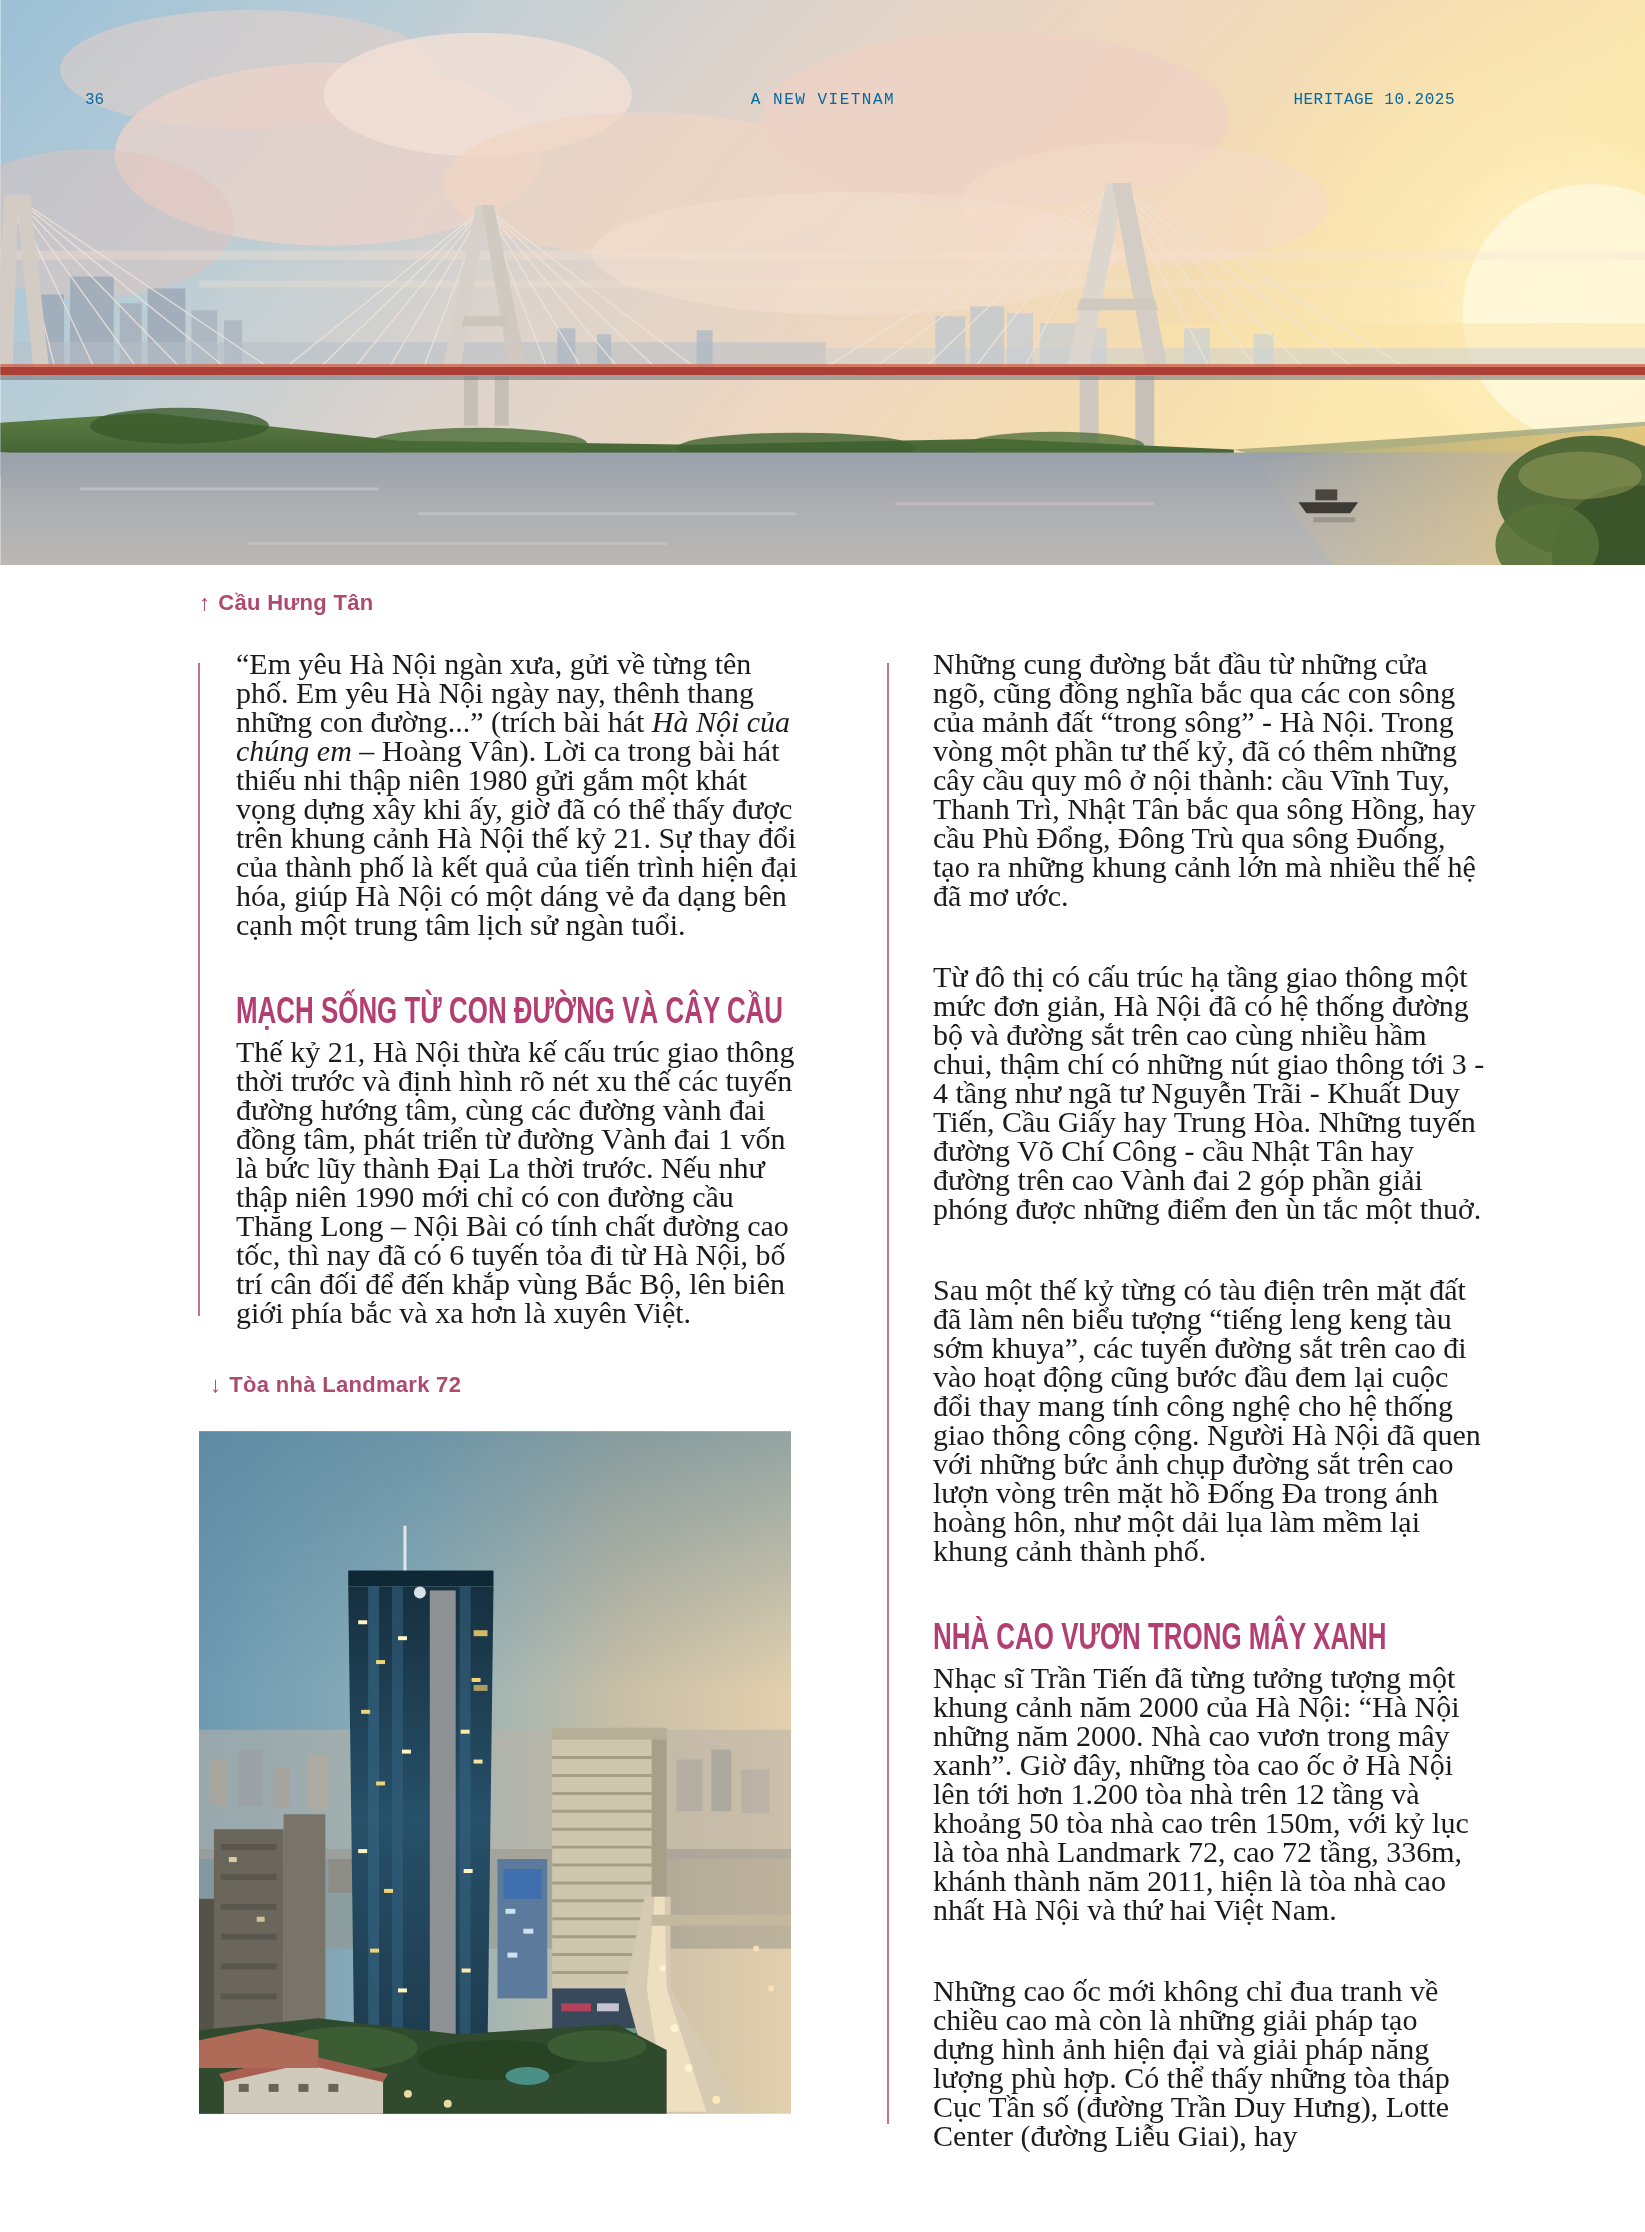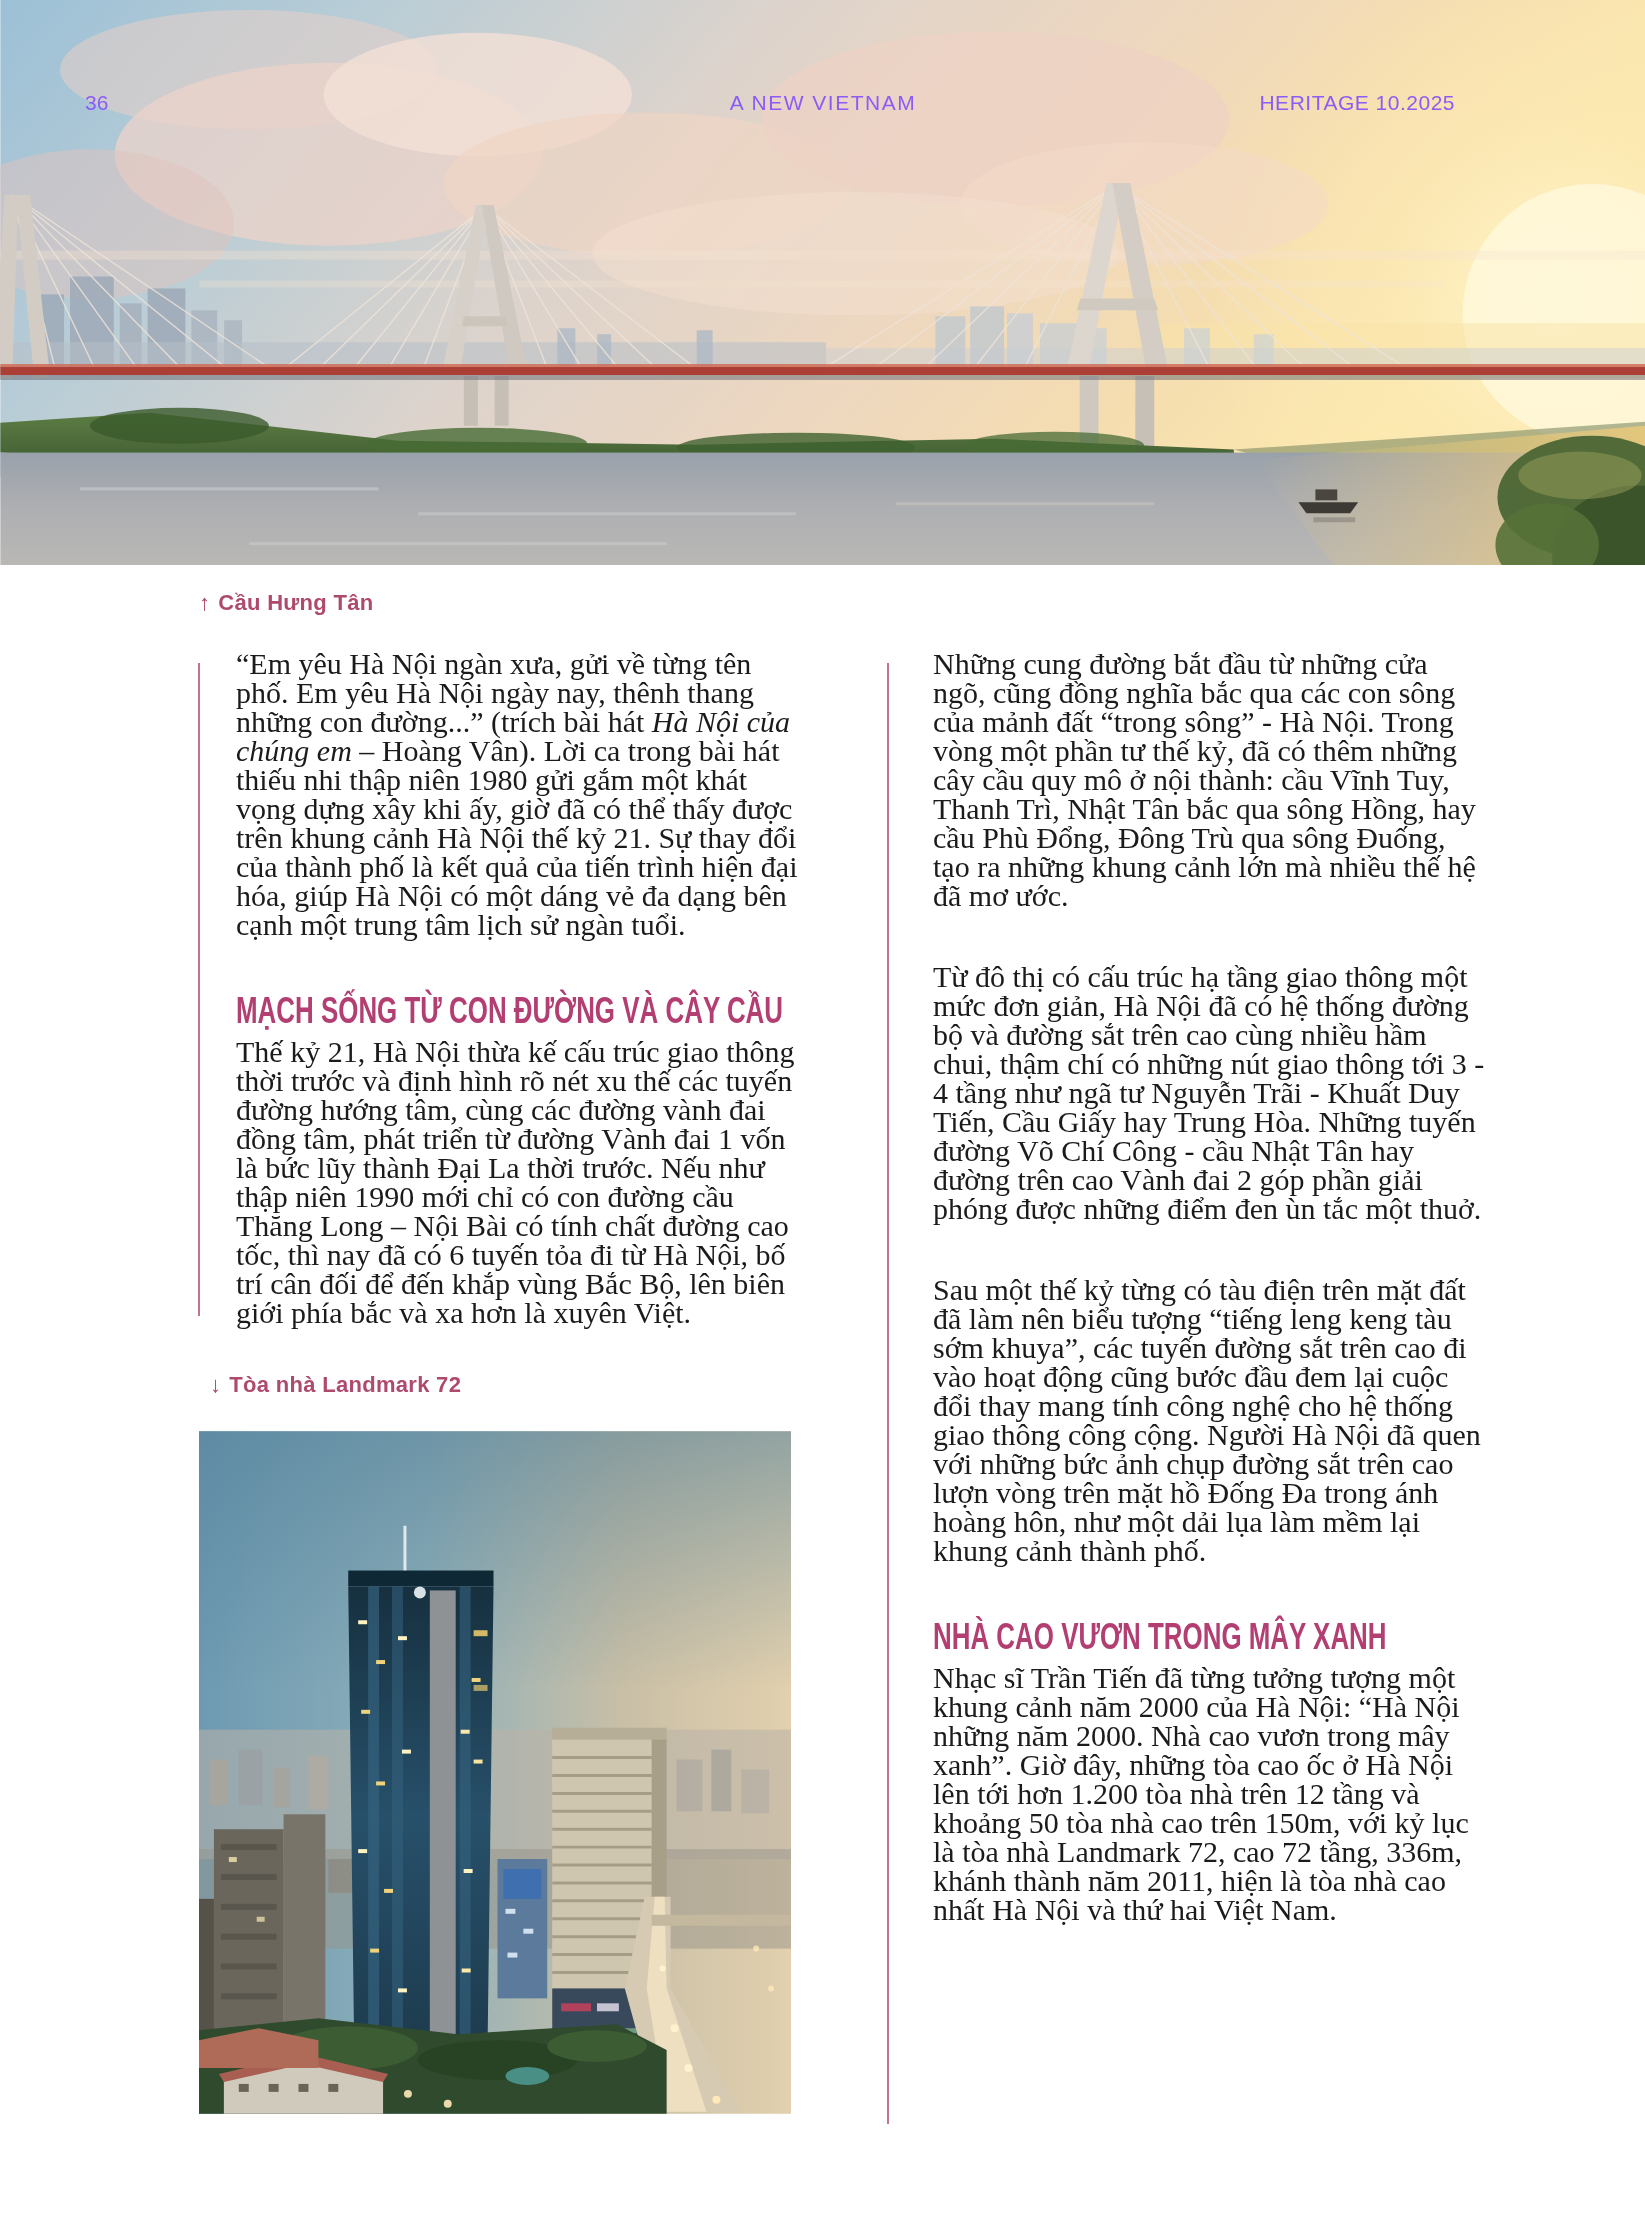--- a/index.html
+++ b/index.html
@@ -10,22 +10,22 @@
     overflow:hidden;
     font-family:"Liberation Serif", serif;
     color:#1b1b1d;
   }
   
   .hero{position:absolute;left:0;top:0;width:1646px;height:565px;}
   .hero svg{display:block;}
   
   .masthead-item{
     position:absolute;top:92px;
-    font-family:Liberation Sans, sans-serif;
-    font-size:21px;color:#8b5cf6;line-height:1;
+    font-family:Liberation Mono, monospace;
+    font-size:16px;color:#0369a1;line-height:1;
     letter-spacing:1.5px;white-space:nowrap;
   }
   .masthead-pagenum{left:85px;letter-spacing:0;}
   .masthead-center{left:50%;transform:translateX(-50%);}
   .masthead-right{right:191px;letter-spacing:0.5px;}
   
   .col-rule{position:absolute;width:2px;background:#c4728f;}
   .rule-left{left:198px;top:663px;height:653px;}
   .rule-right{left:887px;top:663px;height:1461px;}
   
@@ -393,16 +393,17 @@
       </g>
     </svg>
   </div>
 
   <div class="col col-right">
     <p>Những cung đường bắt đầu từ những cửa ngõ, cũng đồng nghĩa bắc qua các con sông của mảnh đất “trong sông” - Hà Nội. Trong vòng một phần tư thế kỷ, đã có thêm những cây cầu quy mô ở nội thành: cầu Vĩnh Tuy, Thanh Trì, Nhật Tân bắc qua sông Hồng, hay cầu Phù Đổng, Đông Trù qua sông Đuống, tạo ra những khung cảnh lớn mà nhiều thế hệ đã mơ ước.</p>
     <p>Từ đô thị có cấu trúc hạ tầng giao thông một mức đơn giản, Hà Nội đã có hệ thống đường bộ và đường sắt trên cao cùng nhiều hầm chui, thậm chí có những nút giao thông tới 3 - 4 tầng như ngã tư Nguyễn Trãi - Khuất Duy Tiến, Cầu Giấy hay Trung Hòa. Những tuyến đường Võ Chí Công - cầu Nhật Tân hay đường trên cao Vành đai 2 góp phần giải phóng được những điểm đen ùn tắc một thuở.</p>
     <p>Sau một thế kỷ từng có tàu điện trên mặt đất đã làm nên biểu tượng “tiếng leng keng tàu sớm khuya”, các tuyến đường sắt trên cao đi vào hoạt động cũng bước đầu đem lại cuộc đổi thay mang tính công nghệ cho hệ thống giao thông công cộng. Người Hà Nội đã quen với những bức ảnh chụp đường sắt trên cao lượn vòng trên mặt hồ Đống Đa trong ánh hoàng hôn, như một dải lụa làm mềm lại khung cảnh thành phố.</p>
     <div class="sec-heading">NHÀ CAO VƯƠN TRONG MÂY XANH</div>
     <p>Nhạc sĩ Trần Tiến đã từng tưởng tượng một khung cảnh năm 2000 của Hà Nội: “Hà Nội những năm 2000. Nhà cao vươn trong mây xanh”. Giờ đây, những tòa cao ốc ở Hà Nội lên tới hơn 1.200 tòa nhà trên 12 tầng và khoảng 50 tòa nhà cao trên 150m, với kỷ lục là tòa nhà Landmark 72, cao 72 tầng, 336m, khánh thành năm 2011, hiện là tòa nhà cao nhất Hà Nội và thứ hai Việt Nam.</p>
+    <p>Những cao ốc mới không chỉ đua tranh về chiều cao mà còn là những giải pháp tạo dựng hình ảnh hiện đại và giải pháp năng lượng phù hợp. Có thể thấy những tòa tháp Cục Tần số (đường Trần Duy Hưng), Lotte Center (đường Liễu Giai), hay</p>
   </div>
 
 </div>
 
 
 </body></html>

